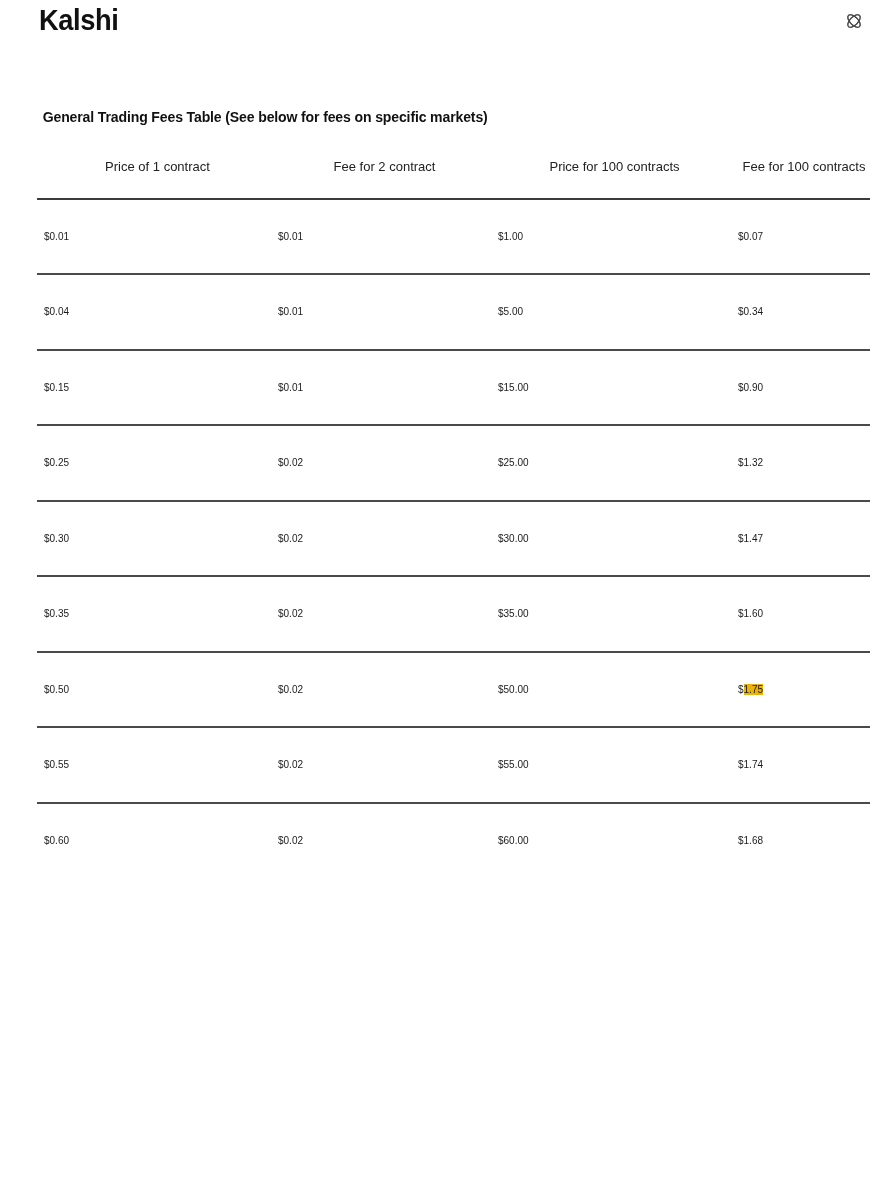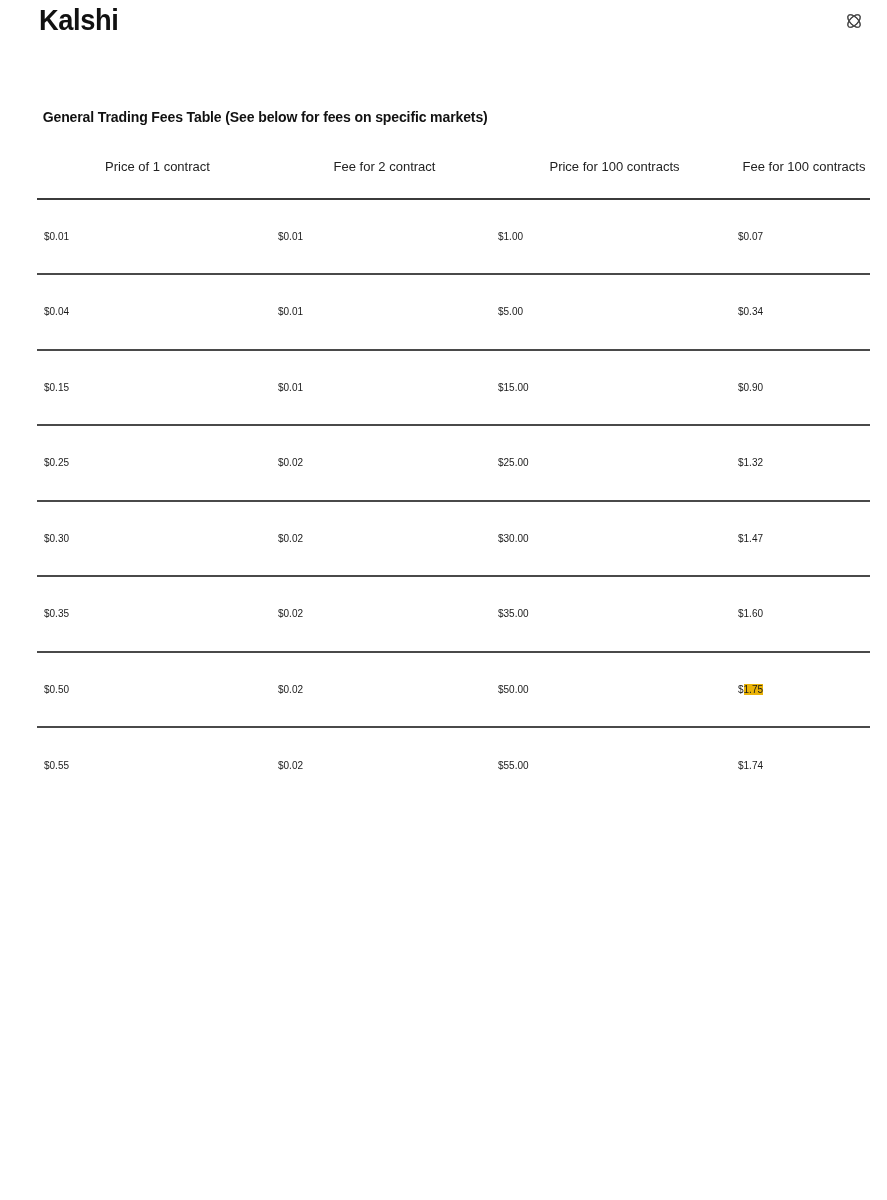--- a/index.html
+++ b/index.html
@@ -174,14 +174,20 @@
         <td>$0.02</td>
         <td>$50.00</td>
         <td>$<span class="sel">1.75</span></td>
       </tr>
       <tr>
         <td>$0.55</td>
         <td>$0.02</td>
         <td>$55.00</td>
         <td>$1.74</td>
       </tr>
+      <tr>
+        <td>$0.60</td>
+        <td>$0.02</td>
+        <td>$60.00</td>
+        <td>$1.68</td>
+      </tr>
     </tbody>
 </table>
 
 </body></html>

